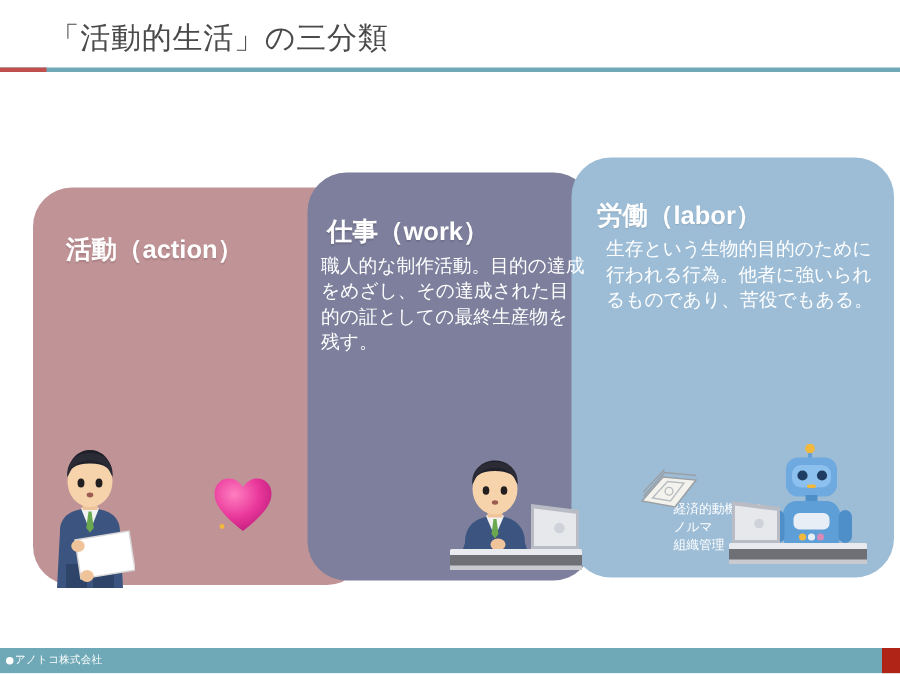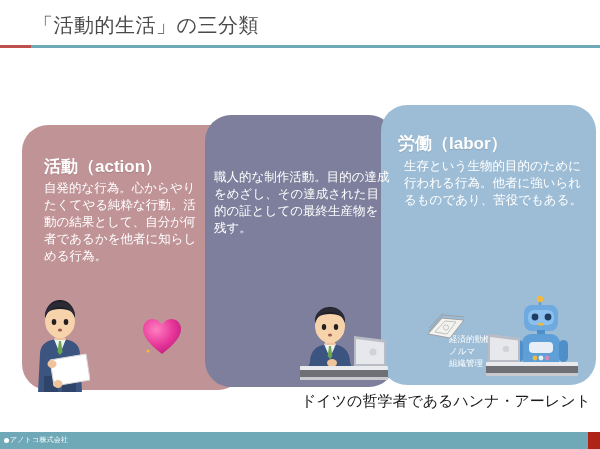--- a/index.html
+++ b/index.html
@@ -144,22 +144,22 @@
 
   <div class="title">「活動的生活」の三分類</div>
   <div class="title-rule" style="background: rgb(111, 169, 183);"></div>
   <div class="title-rule-accent" style="background: rgb(192, 80, 77);"></div>
 
   <div class="panel panel-action" style="background: rgb(192, 147, 150);"></div>
   <div class="panel panel-work" style="background: rgb(125, 127, 156);"></div>
   <div class="panel panel-labor" style="background: rgb(157, 189, 214);"></div>
 
   <div class="panel-head head-action">活動（action）</div>
-  <div class="panel-body body-action">自発的な行為。心からやりたくてやる純粋な行動。活動の結果として、自分が何者であるかを他者に知らしめる行為。</div>
-
+
+  <div class="panel-head head-work">仕事（work）</div>
   <div class="panel-body body-work">職人的な制作活動。目的の達成をめざし、その達成された目的の証としての最終生産物を残す。</div>
 
   <div class="panel-head head-labor">労働（labor）</div>
   <div class="panel-body body-labor">生存という生物的目的のために行われる行為。他者に強いられるものであり、苦役でもある。</div>
   <div class="keywords kw-labor">経済的動機付け
 ノルマ
 組織管理</div>
 
   <div class="art art-person-left">
     <svg viewBox="0 0 60 96" width="60" height="96">
@@ -271,21 +271,20 @@
       <path d="M4 38 L36 42 L36 66 L4 66 Z" fill="#b9bcc4"></path>
       <path d="M6 41 L34 44.5 L34 64 L6 64 Z" fill="#e6e8ec"></path>
       <circle cx="22" cy="53" r="3.2" fill="#cfd2d8"></circle>
 
       <rect x="2" y="66" width="92" height="5" rx="1" fill="#e9eaed"></rect>
       <rect x="2" y="70" width="92" height="8" fill="#6f7076"></rect>
       <rect x="2" y="77" width="92" height="3" fill="#c9cacf"></rect>
     </svg>
   </div>
 
-  <div class="caption">ドイツの哲学者であるハンナ・アーレント</div>
 
   <div class="footer-bar" style="background: rgb(111, 169, 183);"></div>
   <div class="footer-accent"></div>
   <div class="footer-logo">
     <span class="dot"></span><span>アノトコ株式会社</span>
   </div>
 
 </div>
 
 </body></html>

